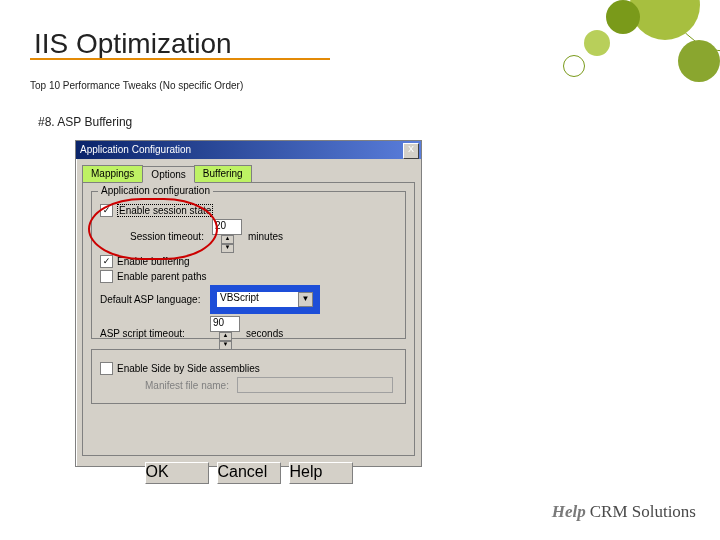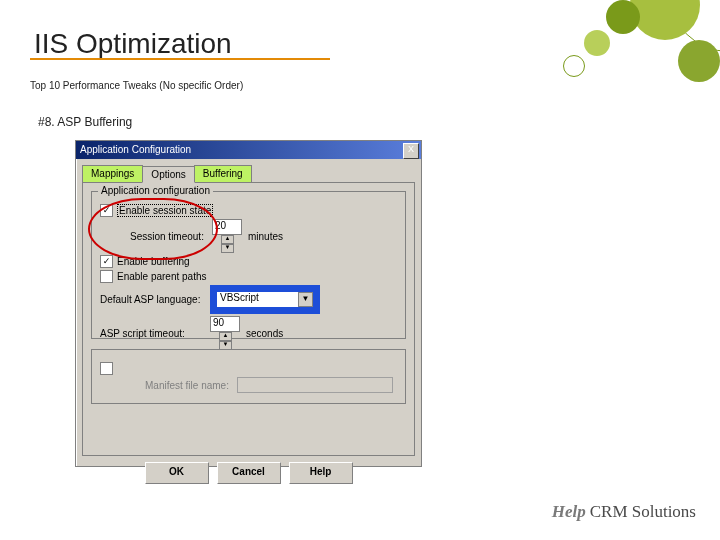--- a/index.html
+++ b/index.html
@@ -28,21 +28,21 @@
   .spin .mini-input{width:24px;}
   .spin .arrows{display:flex;flex-direction:column;margin-left:1px;}
   .spin .arrows span{width:11px;height:7px;border:1px solid #808080;background:#d4d0c8;font-size:6px;line-height:5px;text-align:center;}
   .sel{background:#fff;border:7px solid #1d4ed8;display:inline-flex;align-items:flex-start;height:15px;width:96px;position:relative;}
   .sel span.val{flex:1;padding:0 3px;font-size:10px;}
   .sel span.btn{width:13px;height:13px;border:1px solid #808080;background:#d4d0c8;text-align:center;font-size:8px;line-height:11px;}
 
   .circle-highlight{position:absolute;border:2px solid #c00;border-radius:50%/60%;pointer-events:none;}
 
   .btnbar{display:flex;justify-content:center;gap:8px;margin-top:4px;}
-  .winbtn{width:62px;height:20px;background:#d4d0c8;border:1px solid #808080;border-top-color:#fff;border-left-color:#fff;font-size:10px;text-align:center;line-height:18px;font-weight:bold;}
+  .winbtn{width:62px;height:20px;background:#d4d0c8;border:1px solid #808080;border-top-color:#fff;border-left-color:#fff;font-size:16px;line-height:18px;}
 
   
   .logo{position:absolute;right:24px;bottom:18px;font-size:17px;color:#4a4a4a;font-family:Georgia,'Times New Roman',serif;}
   .logo .sage{font-style:italic;color:#7a7a7a;font-weight:bold;margin-right:4px;}
 
   
   .deco{position:absolute;right:-40px;top:-40px;width:260px;height:160px;}
   .deco .o{position:absolute;border-radius:50%;}
 </style>
 </head>
@@ -120,20 +120,21 @@
         </span>
         <span style="margin-left:6px;">seconds</span>
       </div>
 
       <div class="circle-highlight" style="left:-4px;top:6px;width:126px;height:58px;"></div>
     </div>
 
     <div class="group" style="margin-top:10px;">
       <div class="row">
         <span class="cb"></span>
+        <span>Enable Side by Side assemblies</span>
       </div>
       <div class="row" style="margin-left:18px;color:#808080;padding-left:27px;">
         <span style="width:92px;">Manifest file name:</span>
         <span class="mini-input" style="width:150px;background:#d4d0c8;border-color:#a0a0a0;"></span>
       </div>
     </div>
 
   </div>
 
   <div class="btnbar">

